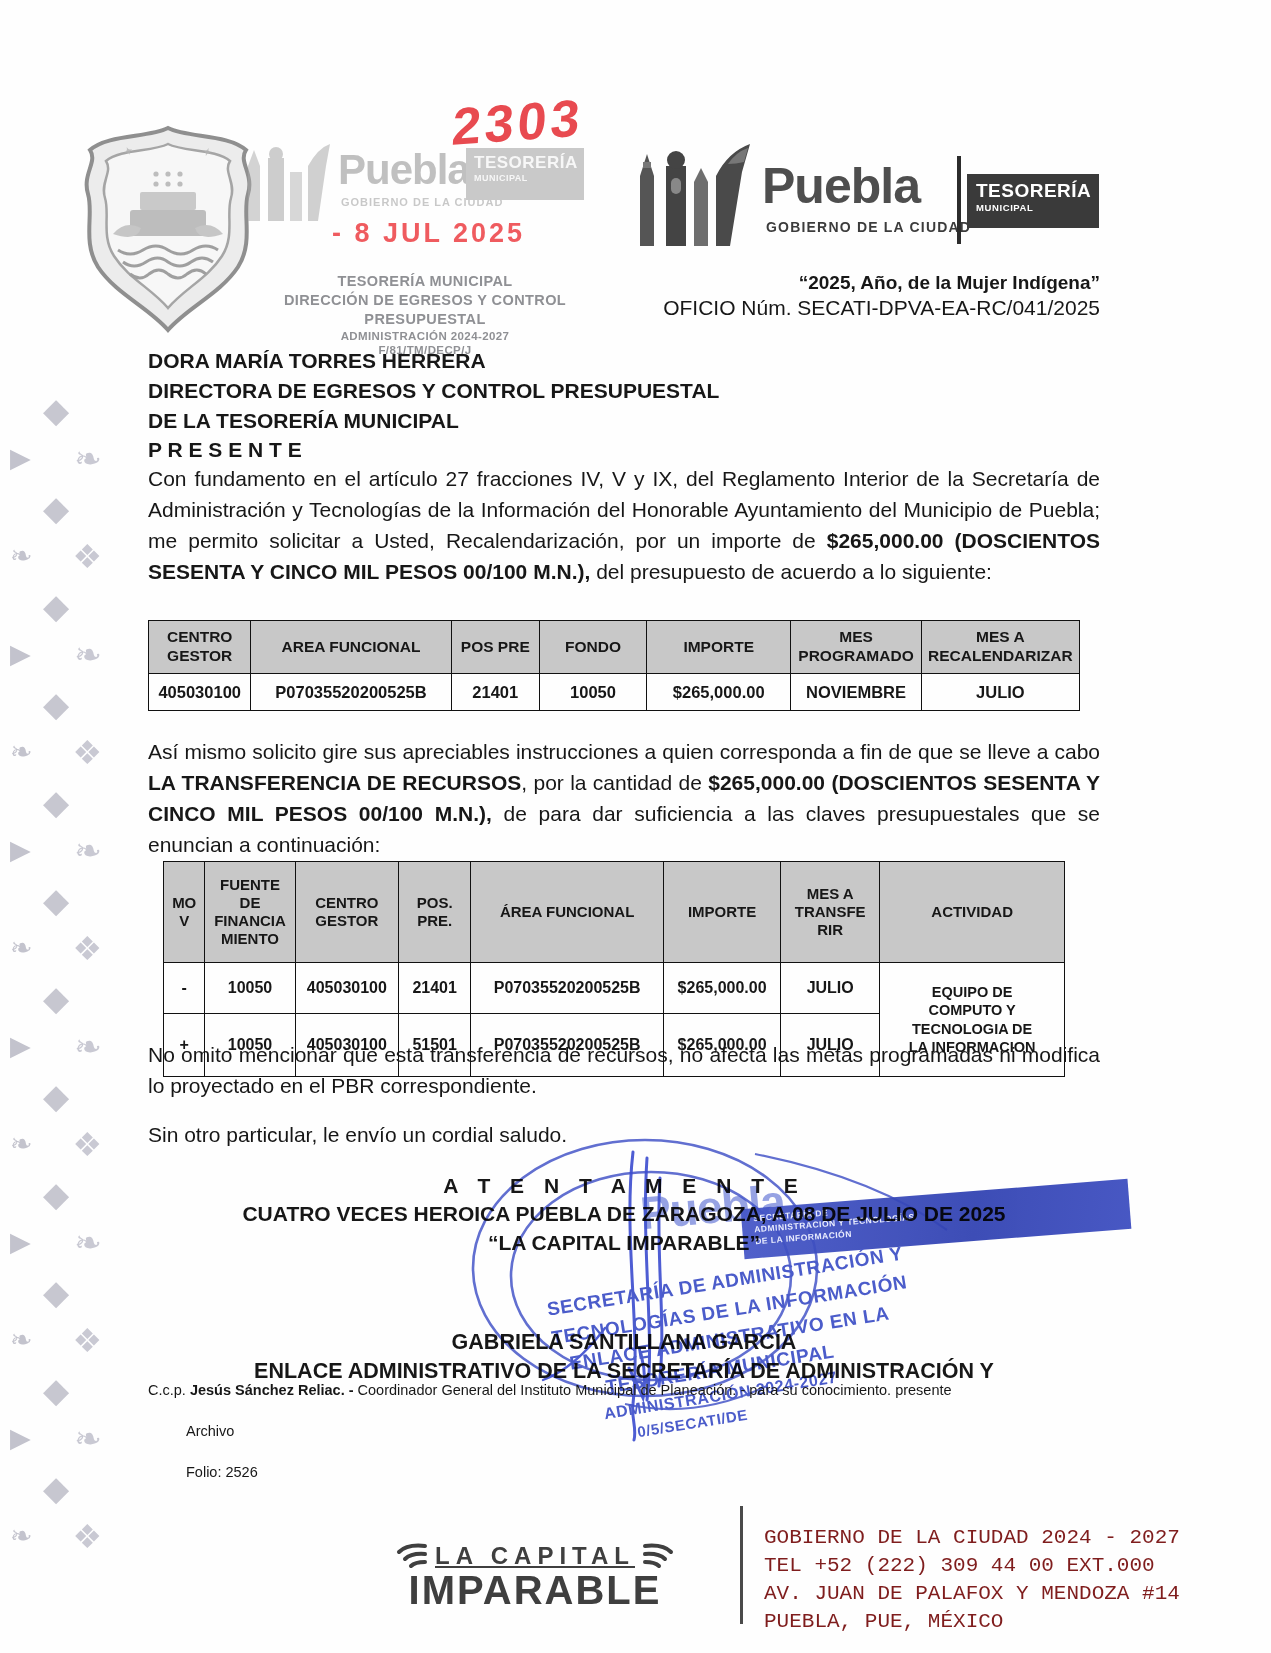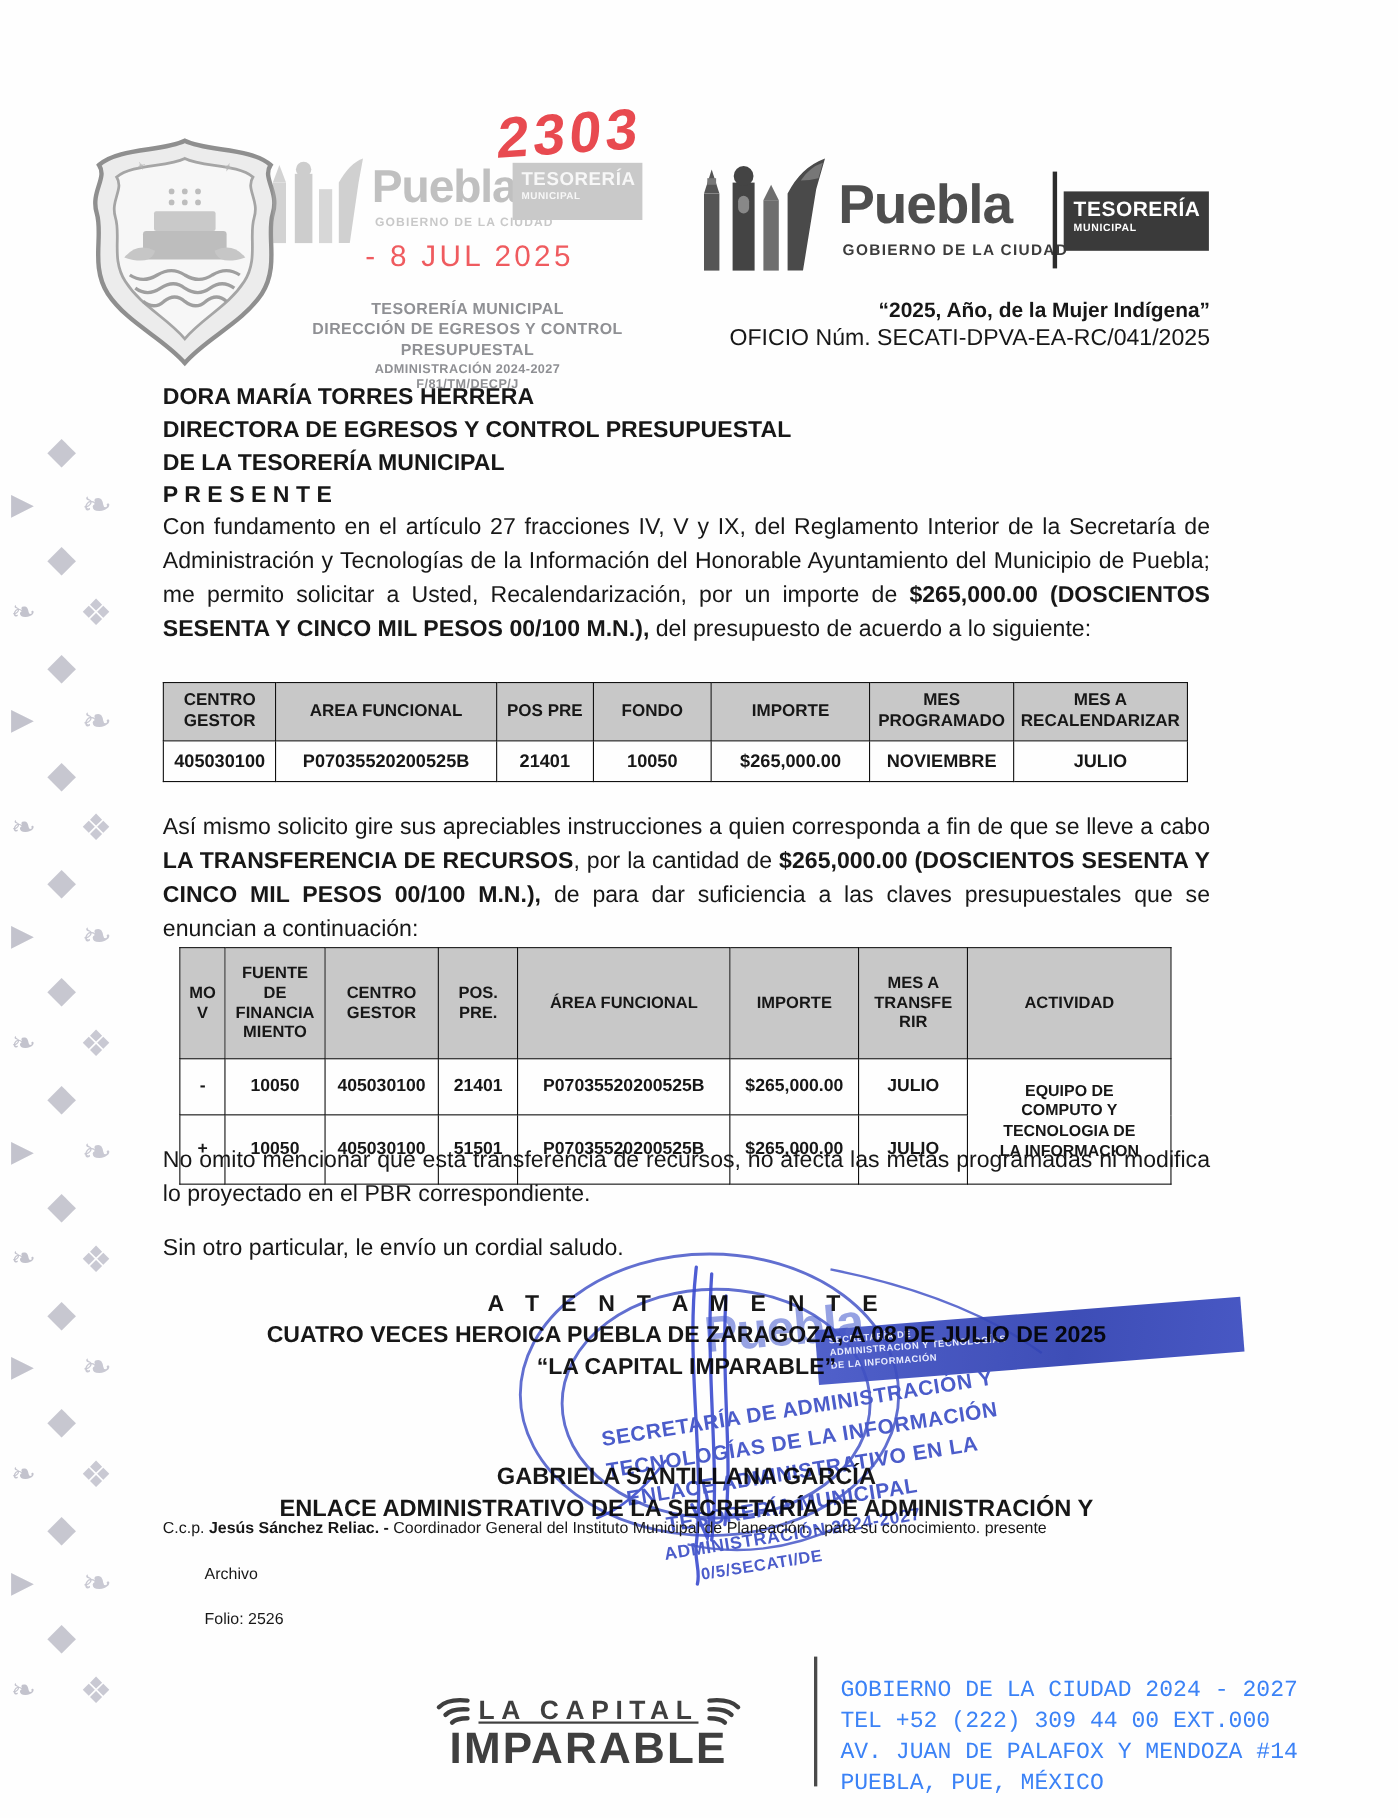--- a/index.html
+++ b/index.html
@@ -25,21 +25,21 @@
   
   #faded-stamp{left:238px;top:128px;width:360px;height:120px;opacity:.62;filter:blur(.4px);}
   #faded-stamp .brand{position:absolute;left:100px;top:18px;font-size:42px;font-weight:800;color:#9b9b9b;letter-spacing:-1px;}
   #faded-stamp .gov{position:absolute;left:103px;top:68px;font-size:11px;font-weight:bold;color:#a8a8a8;letter-spacing:1px;}
   #faded-stamp .badge{position:absolute;left:228px;top:20px;width:118px;height:52px;background:#a9a9a9;color:#f4f4f4;padding:5px 8px;box-sizing:border-box;}
   #faded-stamp .badge .t{font-size:17px;font-weight:800;letter-spacing:.5px;}
   #faded-stamp .badge .m{font-size:9px;font-weight:700;letter-spacing:.5px;}
 
   
   #folio-red{left:452px;top:92px;font-size:52px;color:#e84a50;transform:rotate(-4deg) skewX(-8deg);font-weight:600;letter-spacing:4px;}
-  #date-red{left:332px;top:218px;font-size:27px;color:#ee4a4e;font-weight:400;letter-spacing:3px;opacity:.9;}
+  #date-red{left:332px;top:218px;font-size:27px;color:#ee4a4e;font-weight:700;letter-spacing:3px;opacity:.9;}
 
   
   #dept-stamp{left:230px;top:272px;width:390px;text-align:center;color:#8f9094;font-weight:600;}
   #dept-stamp .l{font-size:14.5px;line-height:1.3;letter-spacing:.4px;}
   #dept-stamp .l.small{font-size:11.5px;}
 
   
   #logo-right{left:632px;top:142px;width:470px;height:110px;}
   #logo-right .brand{position:absolute;left:130px;top:15px;font-size:50px;font-weight:800;color:#4e4e4e;letter-spacing:-1px;}
   #logo-right .gov{position:absolute;left:134px;top:77px;font-size:14px;font-weight:800;color:#3c3c3c;letter-spacing:1.2px;}
@@ -100,21 +100,21 @@
   #ccp{left:148px;top:1380px;font-size:14.5px;line-height:1.45;}
   #ccp .ind{margin-left:38px;margin-top:20px;}
 
   
   #footer-logo{left:390px;top:1540px;width:290px;text-align:center;color:#3f3f3f;}
   #footer-logo .row1{display:flex;align-items:flex-end;justify-content:center;gap:6px;text-decoration:underline;}
   #footer-logo .cap{font-size:24px;font-weight:800;letter-spacing:6px;}
   #footer-logo .imp{font-size:40px;font-weight:800;letter-spacing:2px;margin-top:-2px;}
   #footer-divider{left:740px;top:1506px;width:3px;height:118px;background:#4a4a4a;}
   #footer-address{left:764px;top:1524px;font-family:"Liberation Mono","DejaVu Sans Mono",monospace;
-    font-size:21px;line-height:1.33;color:#3b82f6;white-space:nowrap;}
+    font-size:21px;line-height:1.33;color:#7f1d1d;white-space:nowrap;}
 </style>
 </head>
 <body>
 
 <div id="page">
 
   <div class="abs" id="left-pattern">
       <div class="pat-row single">
         <span class="pat-g">◆</span>
       </div>

